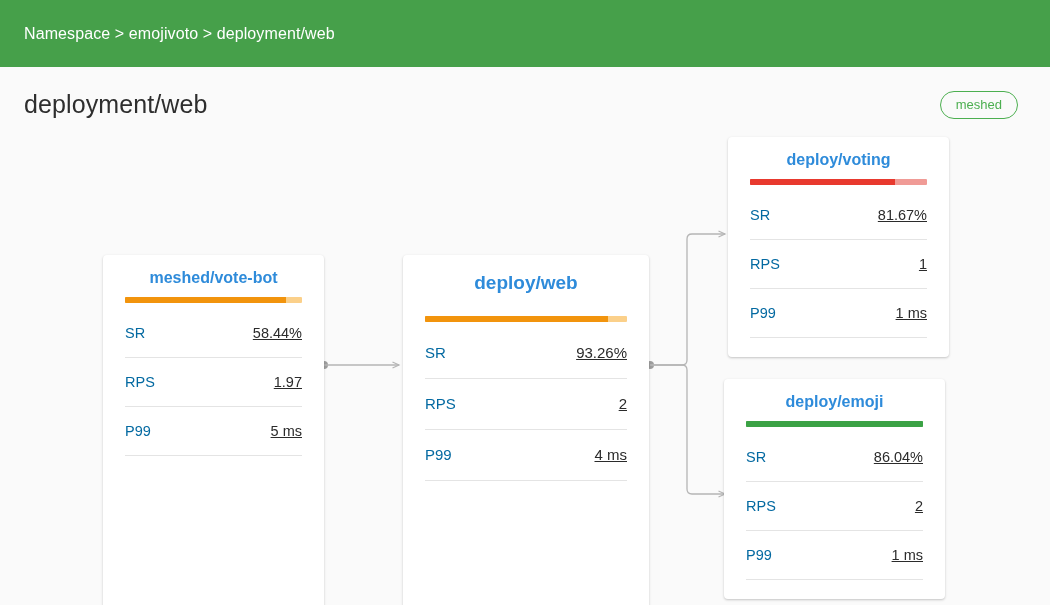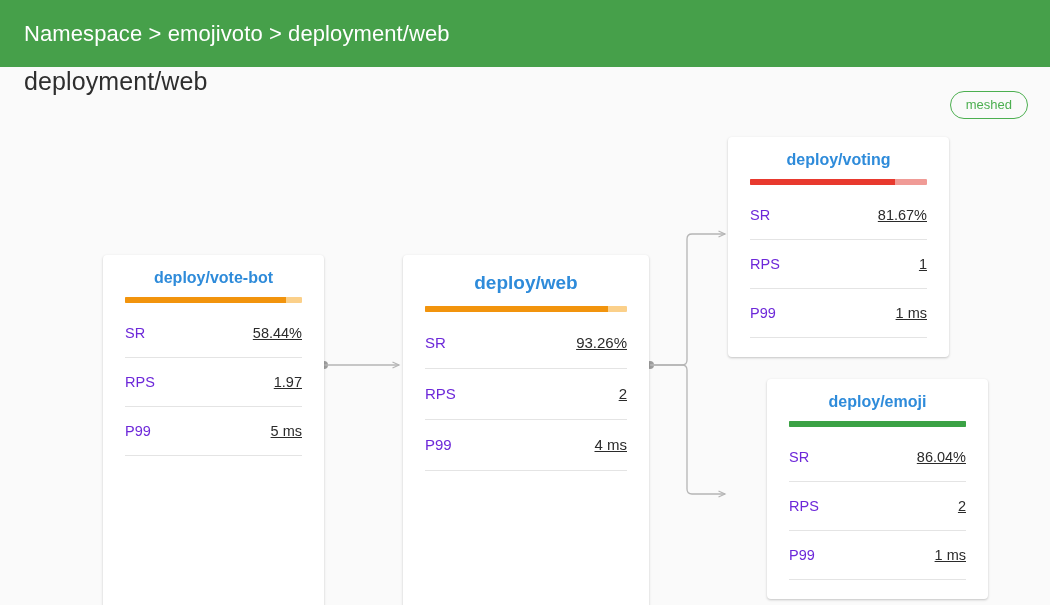--- a/index.html
+++ b/index.html
@@ -17,43 +17,43 @@
   .appbar {
     position: absolute; left: 0; top: 0;
     width: 1050px; height: 67px;
     background: #46a04a;
     box-shadow: 0 1px 3px rgba(0,0,0,0.18);
     display: flex; align-items: center;
   }
   .breadcrumb {
     margin-left: 24px;
     color: #ffffff;
-    font-size: 22px;
+    font-size: 16px;
     font-weight: 400;
     letter-spacing: 0.1px;
     white-space: nowrap;
   }
 
   
   .titlerow {
     position: absolute; left: 0; top: 67px;
     width: 1050px; height: 75px;
     background: #fafafa;
-    display: flex; align-items: flex-start;
+    display: flex; align-items: center;
   }
   .page-title {
     margin-left: 24px;
     color: #2e2e2e;
     font-size: 25px;
     font-weight: 400;
     letter-spacing: 0.1px;
   }
   .badge {
     position: absolute;
-    right: 22px; top: 91px;
+    right: 32px; top: 91px;
     border: 1px solid #4caf50;
     color: #4caf50;
     border-radius: 14px;
     font-size: 13px;
     padding: 6px 15px 7px;
     line-height: 1;
     background: transparent;
     white-space: nowrap;
   }
 
@@ -71,21 +71,21 @@
   }
   .node-title {
     text-align: center;
     color: #2e8bda;
     font-size: 16px;
     padding: 14px 10px 10px;
     line-height: 1.15;
     white-space: nowrap;
     font-weight: bold;
   }
-  .node.big .node-title { font-size: 19px; padding: 17px 10px 12px; }
+  .node.big .node-title { font-size: 19px; padding: 17px 10px 22px; }
 
   .bar {
     position: relative;
     height: 6px;
     margin: 0 22px 6px;
     border-radius: 1px;
     overflow: hidden;
   }
   .bar .fill { position: absolute; left: 0; top: 0; bottom: 0; }
 
@@ -93,21 +93,21 @@
   .row {
     display: flex;
     align-items: center;
     justify-content: space-between;
     height: 49px;
     border-bottom: 1px solid #e4e4e4;
     font-size: 14.5px;
     color: #3a3a3a;
   }
   .node.big .row { height: 51px; font-size: 15px; }
-  .row .k { color: #6d28d9; }
+  .row .k { color: #0369a1; }
   .row .v { color: #2b2b2b; text-decoration: underline; }
   .node .rows .row:first-child { border-top: none; }
 </style>
 </head>
 <body>
 
 <div id="app">
 
   <div class="appbar">
     <div class="breadcrumb">Namespace &gt; emojivoto &gt; deployment/web</div>
@@ -136,21 +136,21 @@
         <circle cx="650" cy="223" r="4" fill="#9e9e9e"></circle>
         <path d="M650,223 L682,223 Q687,223 687,218 L687,97 Q687,92 692,92 L725,92" fill="none" stroke="#b5b5b5" stroke-width="1.3" marker-end="url(#arrow)"></path>
       </g>
 
       <g>
         <path d="M650,223 L682,223 Q687,223 687,228 L687,347 Q687,352 692,352 L725,352" fill="none" stroke="#b5b5b5" stroke-width="1.3" marker-end="url(#arrow)"></path>
       </g>
     </svg>
 
     <div class="node" style="left:103px; top:113px; width:221px; height:365px;">
-      <div class="node-title">deploy/vote-bot</div>
+      <div class="node-title">meshed/vote-bot</div>
       <div class="bar" style="background:#fbd08a;">
         <div class="fill" style="width:90.68%; background:#f2940d;"></div>
       </div>
       <div class="rows">
         <div class="row">
           <span class="k">SR</span>
           <span class="v">58.44%</span>
         </div>
         <div class="row">
           <span class="k">RPS</span>
@@ -198,21 +198,21 @@
           <span class="k">RPS</span>
           <span class="v">1</span>
         </div>
         <div class="row">
           <span class="k">P99</span>
           <span class="v">1 ms</span>
         </div>
       </div>
     </div>
 
-    <div class="node" style="left:767px; top:237px; width:221px; height:220px;">
+    <div class="node" style="left:724px; top:237px; width:221px; height:220px;">
       <div class="node-title">deploy/emoji</div>
       <div class="bar" style="background:#9fd3a4;">
         <div class="fill" style="width:100%; background:#3ba245;"></div>
       </div>
       <div class="rows">
         <div class="row">
           <span class="k">SR</span>
           <span class="v">86.04%</span>
         </div>
         <div class="row">

